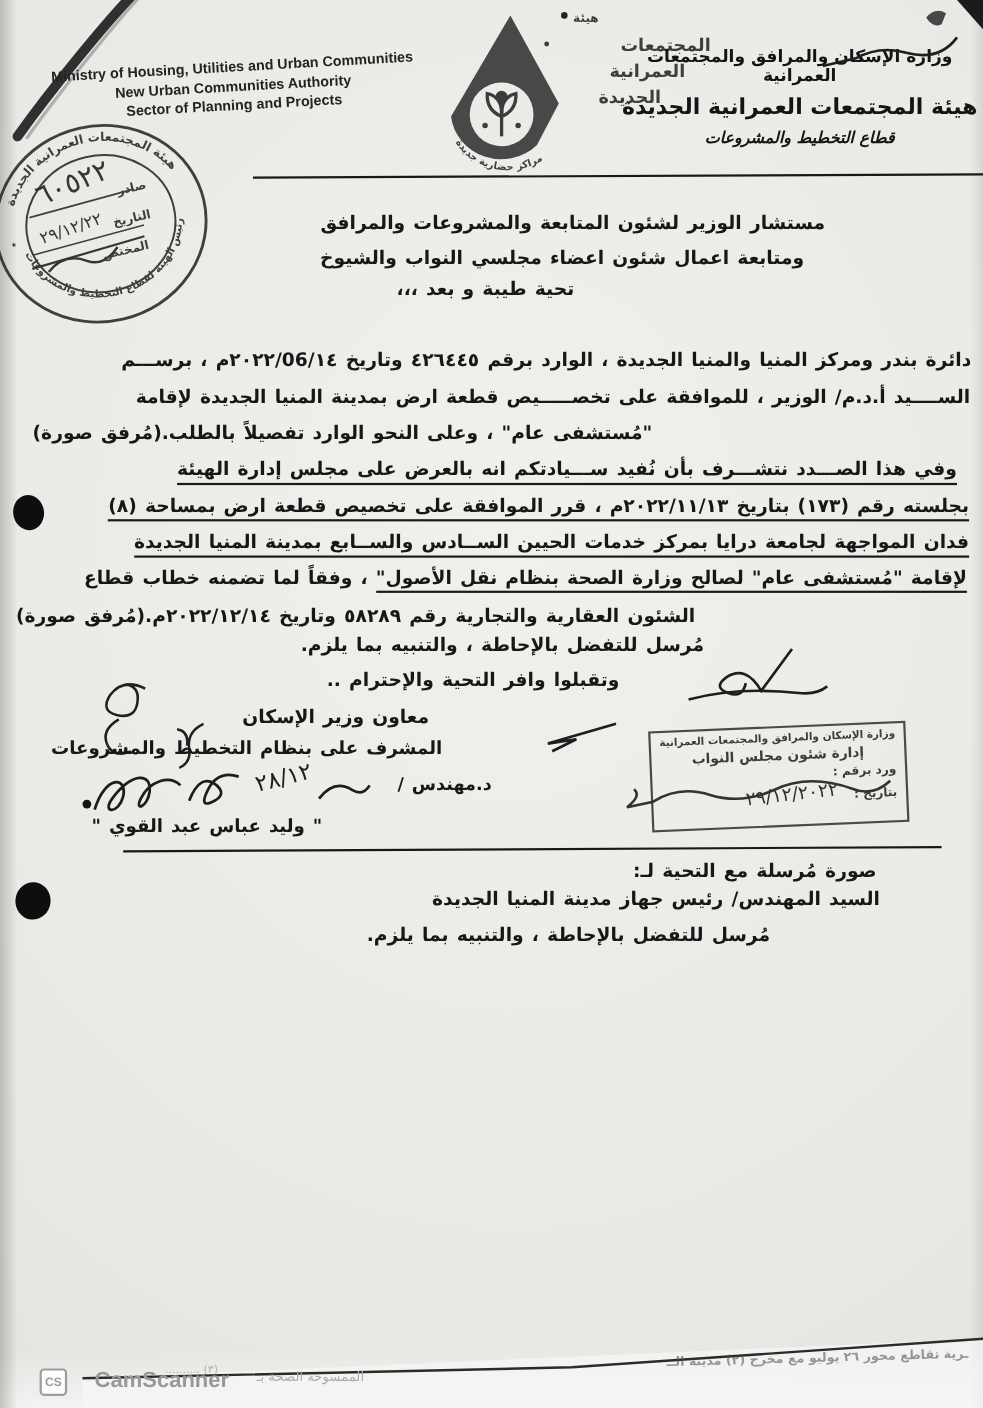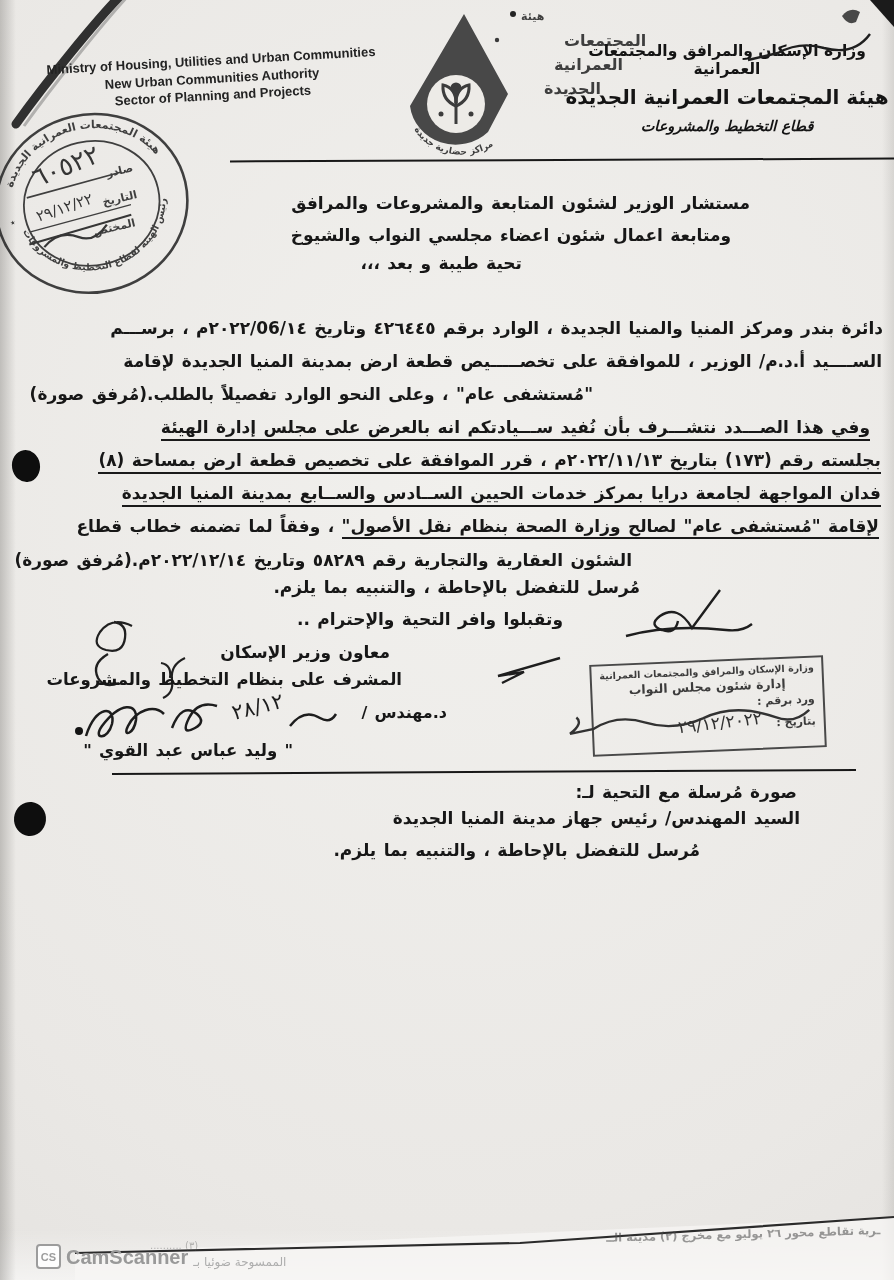--- a/index.html
+++ b/index.html
@@ -29,21 +29,21 @@
      color:#2e2e2e; text-align:center; opacity:.92;}
   .rs-l1{font-size:9.5px; font-weight:700; margin-top:4px; white-space:nowrap;}
   .rs-l2{font-size:12.5px; font-weight:700; margin-top:2px;}
   .rs-row{font-size:11px; font-weight:700; text-align:right; padding-right:8px; margin-top:3px;}
   .hand{display:inline-block; font-weight:400; transform:rotate(-4deg);}
   .rs-date{font-size:17px; margin-right:10px; letter-spacing:1px; color:#222;}
   .footer-ar{position:absolute; right:14px; top:1227px; direction:rtl; font-weight:700;
      font-size:11.5px; color:#4a4a4a; opacity:.55; transform:rotate(-1.6deg); white-space:nowrap;}
   .footer-frag{position:absolute; left:150px; top:1240px; direction:rtl; font-size:10px;
      color:#5a5a5a; opacity:.4; white-space:nowrap;}
-  .cs-wrap{position:absolute; left:4px; top:1244px; display:flex; align-items:flex-end; gap:5px;padding-left:32px;}
+  .cs-wrap{position:absolute; left:4px; top:1244px; display:flex; align-items:flex-start; gap:25px;padding-left:32px;}
   .cs-logo{width:21px; height:21px; border:2px solid #9c9c9c; border-radius:4px; color:#9c9c9c;
      font-family:"Liberation Sans",sans-serif; font-size:11px; font-weight:700;
      display:flex; align-items:center; justify-content:center; background:#fdfdfd;}
   .cs-brand{font-family:"Liberation Sans",sans-serif; font-size:20px; font-weight:700; color:#999;}
   .cs-ar{font-size:12px; color:#adadad; direction:rtl;}
   svg{overflow:visible;}
   svg text{font-family:"DejaVu Sans",sans-serif;}
 </style>
 </head>
 <body>
@@ -192,16 +192,16 @@
   <div class="l" style="right:97px; top:782px">صورة مُرسلة مع التحية لـ:</div>
   <div class="l" style="right:94px; top:808px">السيد المهندس/ رئيس جهاز مدينة المنيا الجديدة</div>
   <div class="l" style="right:194px; top:840px">مُرسل للتفضل بالإحاطة ، والتنبيه بما يلزم.</div>
 
   <div class="footer-ar">ـرية تقاطع محور ٢٦ يوليو مع مخرج (٢) مدينة الــ</div>
   <div class="footer-frag">(٣) ..........</div>
 
   <div class="cs-wrap">
     <div class="cs-logo">CS</div>
     <div class="cs-brand">CamScanner</div>
-    <div class="cs-ar">الممسوحة ضوئيا بـ</div>
+    <div class="cs-ar">الممسوحة الصحة بـ</div>
   </div>
 
 </div>
 
 </body></html>

